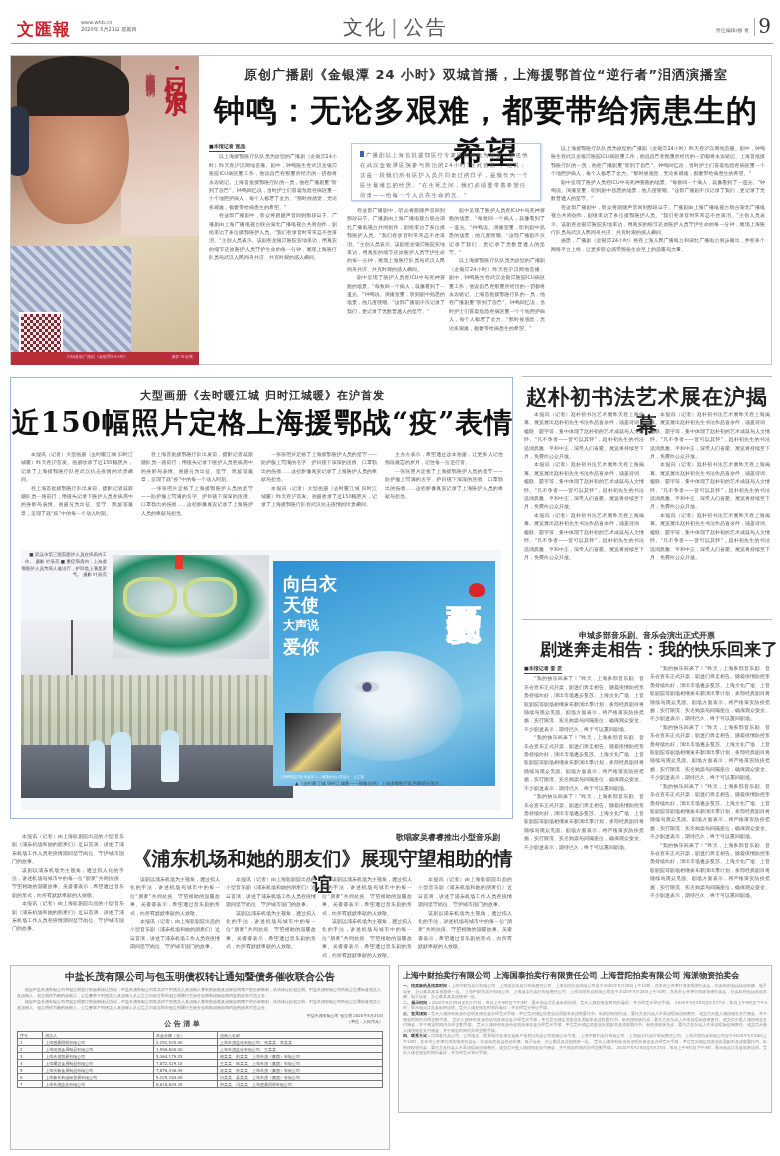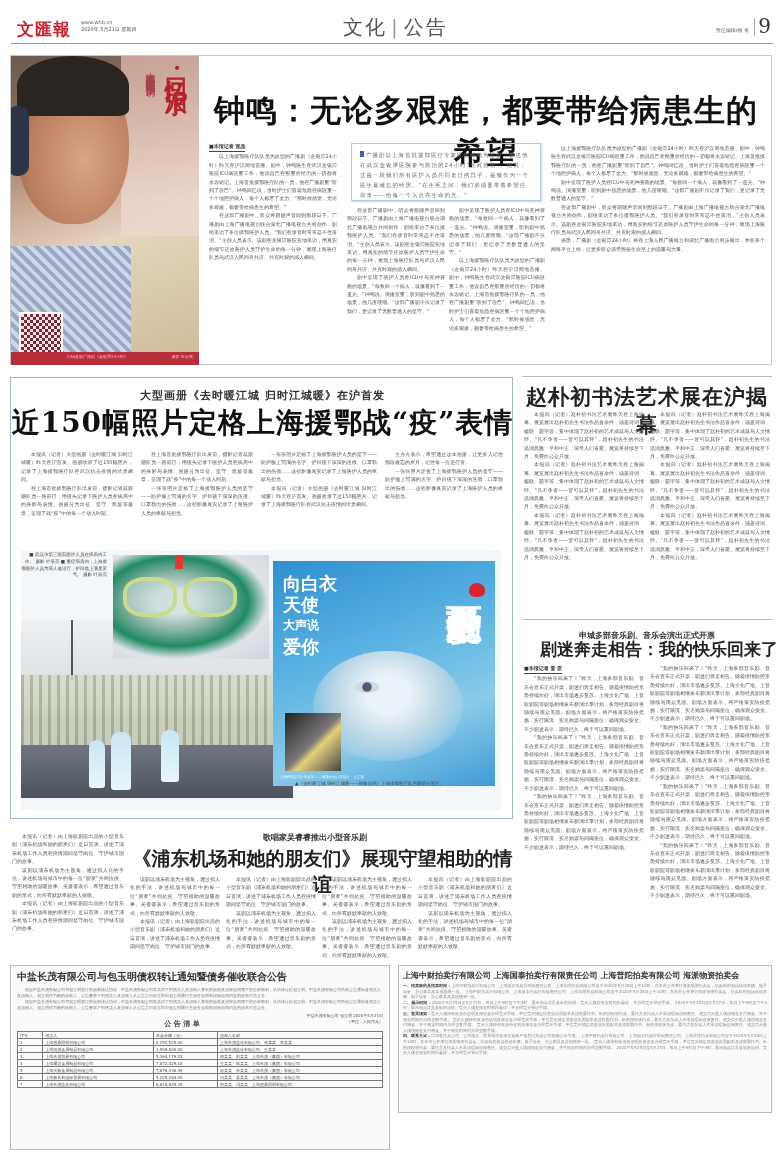--- a/index.html
+++ b/index.html
@@ -70,26 +70,26 @@
 
   
   .headline3 { position: absolute; left: 522px; top: 383px; width: 250px; text-align: center; font-family: "DejaVu Serif", serif; font-weight: bold; font-size: 21px; color: #222; letter-spacing: 1px; }
   .rule-r { position: absolute; left: 522px; width: 250px; height: 1px; background: #bbb; }
 
   
   .kicker4 { position: absolute; left: 522px; top: 630px; width: 250px; text-align: center; font-size: 8px; color: #333; font-weight: bold; }
   .headline4 { position: absolute; left: 522px; top: 638px; width: 250px; text-align: center; font-family: "DejaVu Serif", serif; font-weight: bold; font-size: 17px; color: #222; margin-left: 12px; }
 
   
-  .kicker5 { position: absolute; left: 130px; top: 832px; width: 370px; text-align: center; font-size: 8px; color: #333; font-weight: bold; }
+  .kicker5 { position: absolute; left: 130px; top: 832px; width: 370px; text-align: right; font-size: 8px; color: #333; font-weight: bold; }
   .headline5 { position: absolute; left: 130px; top: 846px; width: 385px; text-align: center; font-family: "DejaVu Serif", serif; font-weight: bold; font-size: 19px; color: #222; }
 
   
   .ad-left { position: absolute; left: 10px; top: 965px; width: 380px; height: 185px; border: 1px solid #bbb; background: #fafafa; padding: 4px 6px; }
-  .ad-left .ad-title { font-size: 10px; font-weight: bold; color: #333; margin-bottom: 3px; }
+  .ad-left .ad-title { text-align: center; font-size: 10px; font-weight: bold; color: #333; margin-bottom: 3px; }
   .ad-left .ad-body { font-size: 4px; line-height: 6px; color: #777; text-indent: 8px; }
   .ad-left .ad-sign { text-align: right; font-size: 4px; color: #555; margin-top: 2px; }
   .ad-left .ad-sub { text-align: center; font-size: 7px; font-weight: bold; color: #444; margin: 1px 0 2px; }
   .ad-left table { width: 100%; border-collapse: collapse; font-size: 4px; color: #555; }
   .ad-left td, .ad-left th { border: 1px solid #777; padding: 0 2px; height: 7px; text-align: left; font-weight: normal; }
   .ad-right { position: absolute; left: 398px; top: 965px; width: 374px; height: 148px; border: 1px solid #bbb; background: #fafafa; padding: 4px 4px; overflow: hidden; }
   .ad-right .ad-title { font-size: 8px; font-weight: bold; color: #333; white-space: nowrap; margin-bottom: 2px; }
   .ad-right .ad-body { font-size: 4px; line-height: 5.6px; color: #888; text-align: justify; }
   .ad-right .ad-body b { color: #333; }
 </style>
@@ -119,20 +119,21 @@
     <div class="hair"></div>
     <div class="headphone"></div>
     <div class="vtitle">回忆·泪水</div>
     <div class="vsub">上海援鄂首位医学专家钟鸣接受采访</div>
     <div class="qr"></div>
     <div class="foot-bar"></div>
     <div class="foot-text">扫码收听广播剧《金银潭24小时》</div>
     <div class="foot-credit">摄影 叶辰亮</div>
   </div>
 
+  <div class="kicker1">原创广播剧《金银潭 24 小时》双城首播，上海援鄂首位“逆行者”泪洒演播室</div>
   <div class="headline1">钟鸣：无论多艰难，都要带给病患生的希望</div>
 
   <div class="col" style="left:198px; top:86px; width:128px; height:220px;">
     <div class="byline">■本报记者 宣晶</div>
     <p>以上海援鄂医疗队队员为原型的广播剧《金银潭24小时》昨天在沪汉两地首播。剧中，钟鸣医生在武汉金银潭医院ICU病区里工作，他说自己在那里所经历的一切都将永远铭记。上海首批援鄂医疗队的一员，他在广播剧里“听到了自己”。钟鸣回忆说，当时护士们冒着危险在病区里一个个地照护病人，每个人都尽了全力。“那时候感觉，无论多艰难，都要带给病患生的希望。”</p>
     <p>在这部广播剧中，听众将跟随声音回到那段日子。广播剧由上海广播电视台联合湖北广播电视台共同创作，剧组采访了多位援鄂医护人员。“我们在录音时常常忍不住落泪。”主创人员表示。该剧在金银潭医院实地采访，用真实的细节还原医护人员守护生命的每一分钟，展现上海医疗队员与武汉人民同舟共济、共克时艰的感人瞬间。</p>
   </div>
 
   <div class="pullquote">
     <span class="mark"></span><span>广播剧以上海首批援鄂医疗专家医生钟鸣为原型，讲述他在武汉金银潭医院参与救治的24小时“生死抢救”。他说：这是一段我们所有医护人员共同走过的日子，是我作为一个医生最难忘的经历。“在生死之间，我们必须要带着希望往前走——给每一个人点亮生命的光。”</span>

